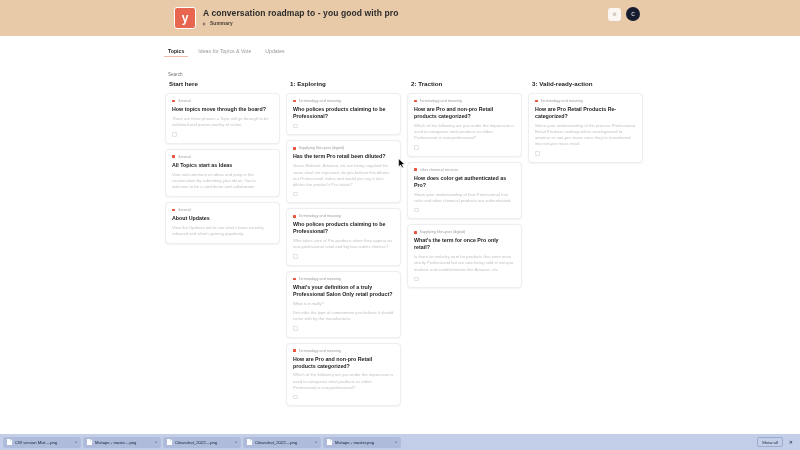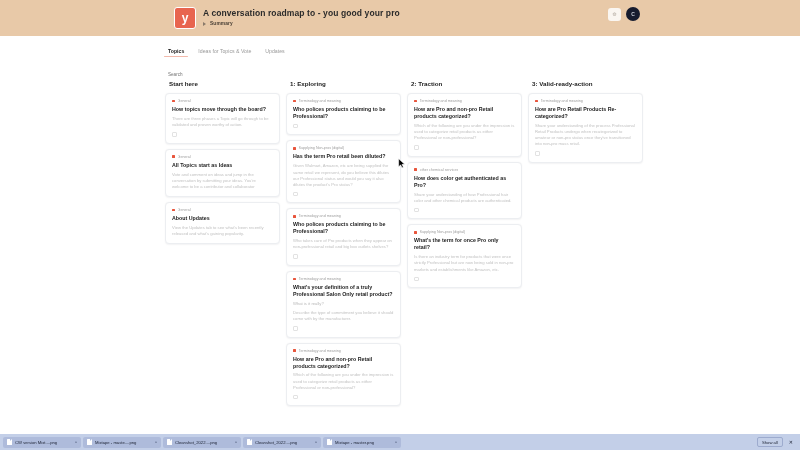--- a/index.html
+++ b/index.html
@@ -136,21 +136,21 @@
 </style>
 </head>
 <body>
 
 <div class="page">
 
   <div class="banner">
     <div class="brand-wrap">
       <div class="logo-tile">y</div>
       <div class="brand-text">
-        <div class="brand-title">A conversation roadmap to - you good your pro</div>
+        <div class="brand-title">A conversation roadmap to - you good with pro</div>
         <div class="brand-sub-row">
           <span class="caret-right"></span>
           <span class="brand-sub">Summary</span>
         </div>
       </div>
     </div>
     <div class="header-actions">
       <div class="hdr-btn">⚙</div>
       <div class="avatar">C</div>
     </div>

